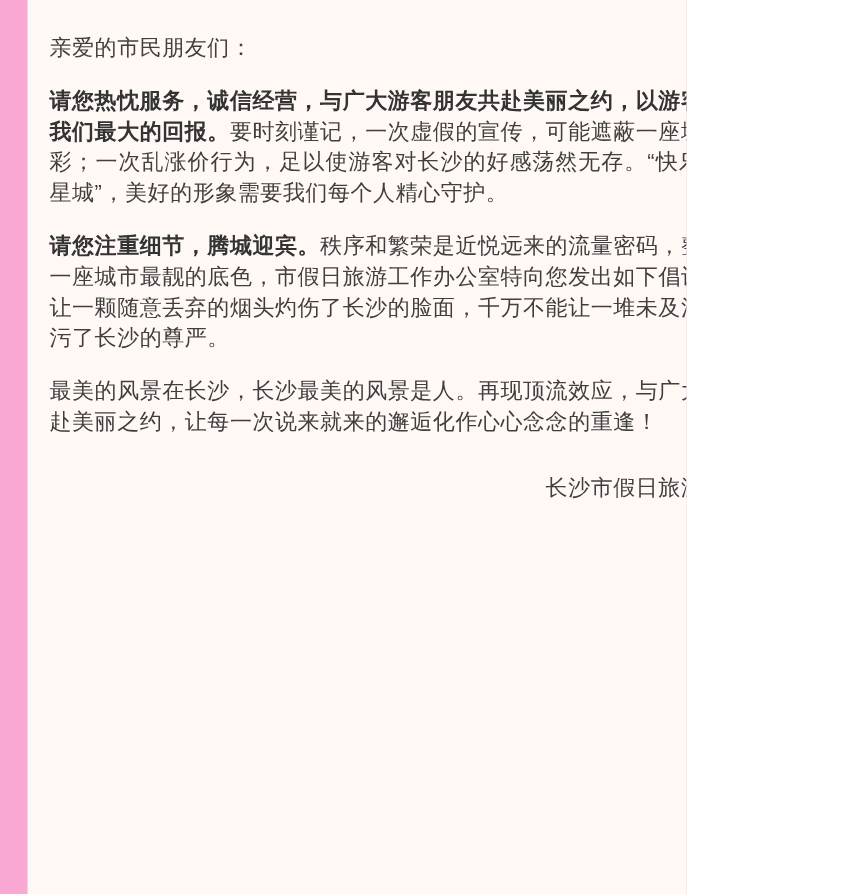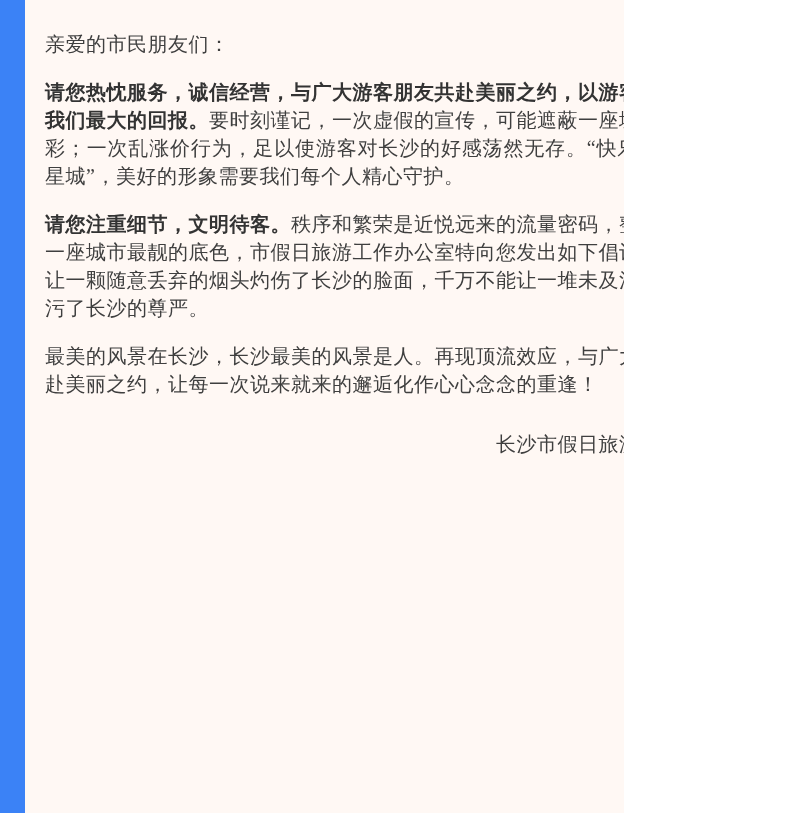--- a/index.html
+++ b/index.html
@@ -5,23 +5,22 @@
   * { margin: 0; padding: 0; box-sizing: border-box; }
   html, body {
     width: 787px;
     background: #ffffff;
     font-family: "Liberation Sans", "DejaVu Sans", sans-serif;
   }
   .page {
     position: relative;
     width: 624px;
     height: 813px;
-    background: #3b82f6;
+    background: #f9a8d4;
     overflow: hidden;
-    font-family: Liberation Serif, serif;
   }
   .letter {
     position: absolute;
     left: 25px;
     top: 0;
     width: 743px;
     height: 813px;
     background: #fff8f4;
     padding: 30px 26px 8px 20px;
     overflow: hidden;
@@ -61,21 +60,21 @@
       <span>亲爱的市民朋友们：</span>
     </p>
 
 
 
     <p>
       <span class="bold-lead">请您热忱服务，诚信经营，与广大游客朋友共赴美丽之约，以游客的欢颜作为我们最大的回报。</span><span>要时刻谨记，一次虚假的宣传，可能遮蔽一座城市耀眼的光彩；一次乱涨价行为，足以使游客对长沙的好感荡然无存。“快乐长沙，韵味星城”，美好的形象需要我们每个人精心守护。</span>
     </p>
 
     <p>
-      <span class="bold-lead">请您注重细节，文明待客。</span><span>秩序和繁荣是近悦远来的流量密码，整洁和清爽是一座城市最靓的底色，市假日旅游工作办公室特向您发出如下倡议。千万不能让一颗随意丢弃的烟头灼伤了长沙的脸面，千万不能让一堆未及清运的垃圾玷污了长沙的尊严。</span>
+      <span class="bold-lead">请您注重细节，腾城迎宾。</span><span>秩序和繁荣是近悦远来的流量密码，整洁和清爽是一座城市最靓的底色，市假日旅游工作办公室特向您发出如下倡议。千万不能让一颗随意丢弃的烟头灼伤了长沙的脸面，千万不能让一堆未及清运的垃圾玷污了长沙的尊严。</span>
     </p>
 
     <p>
       <span>最美的风景在长沙，长沙最美的风景是人。再现顶流效应，与广大游客朋友共赴美丽之约，让每一次说来就来的邂逅化作心心念念的重逢！</span>
     </p>
 
     <div class="sign-block">
       <p>
         <span>长沙市假日旅游工作办公室</span>
       </p>

